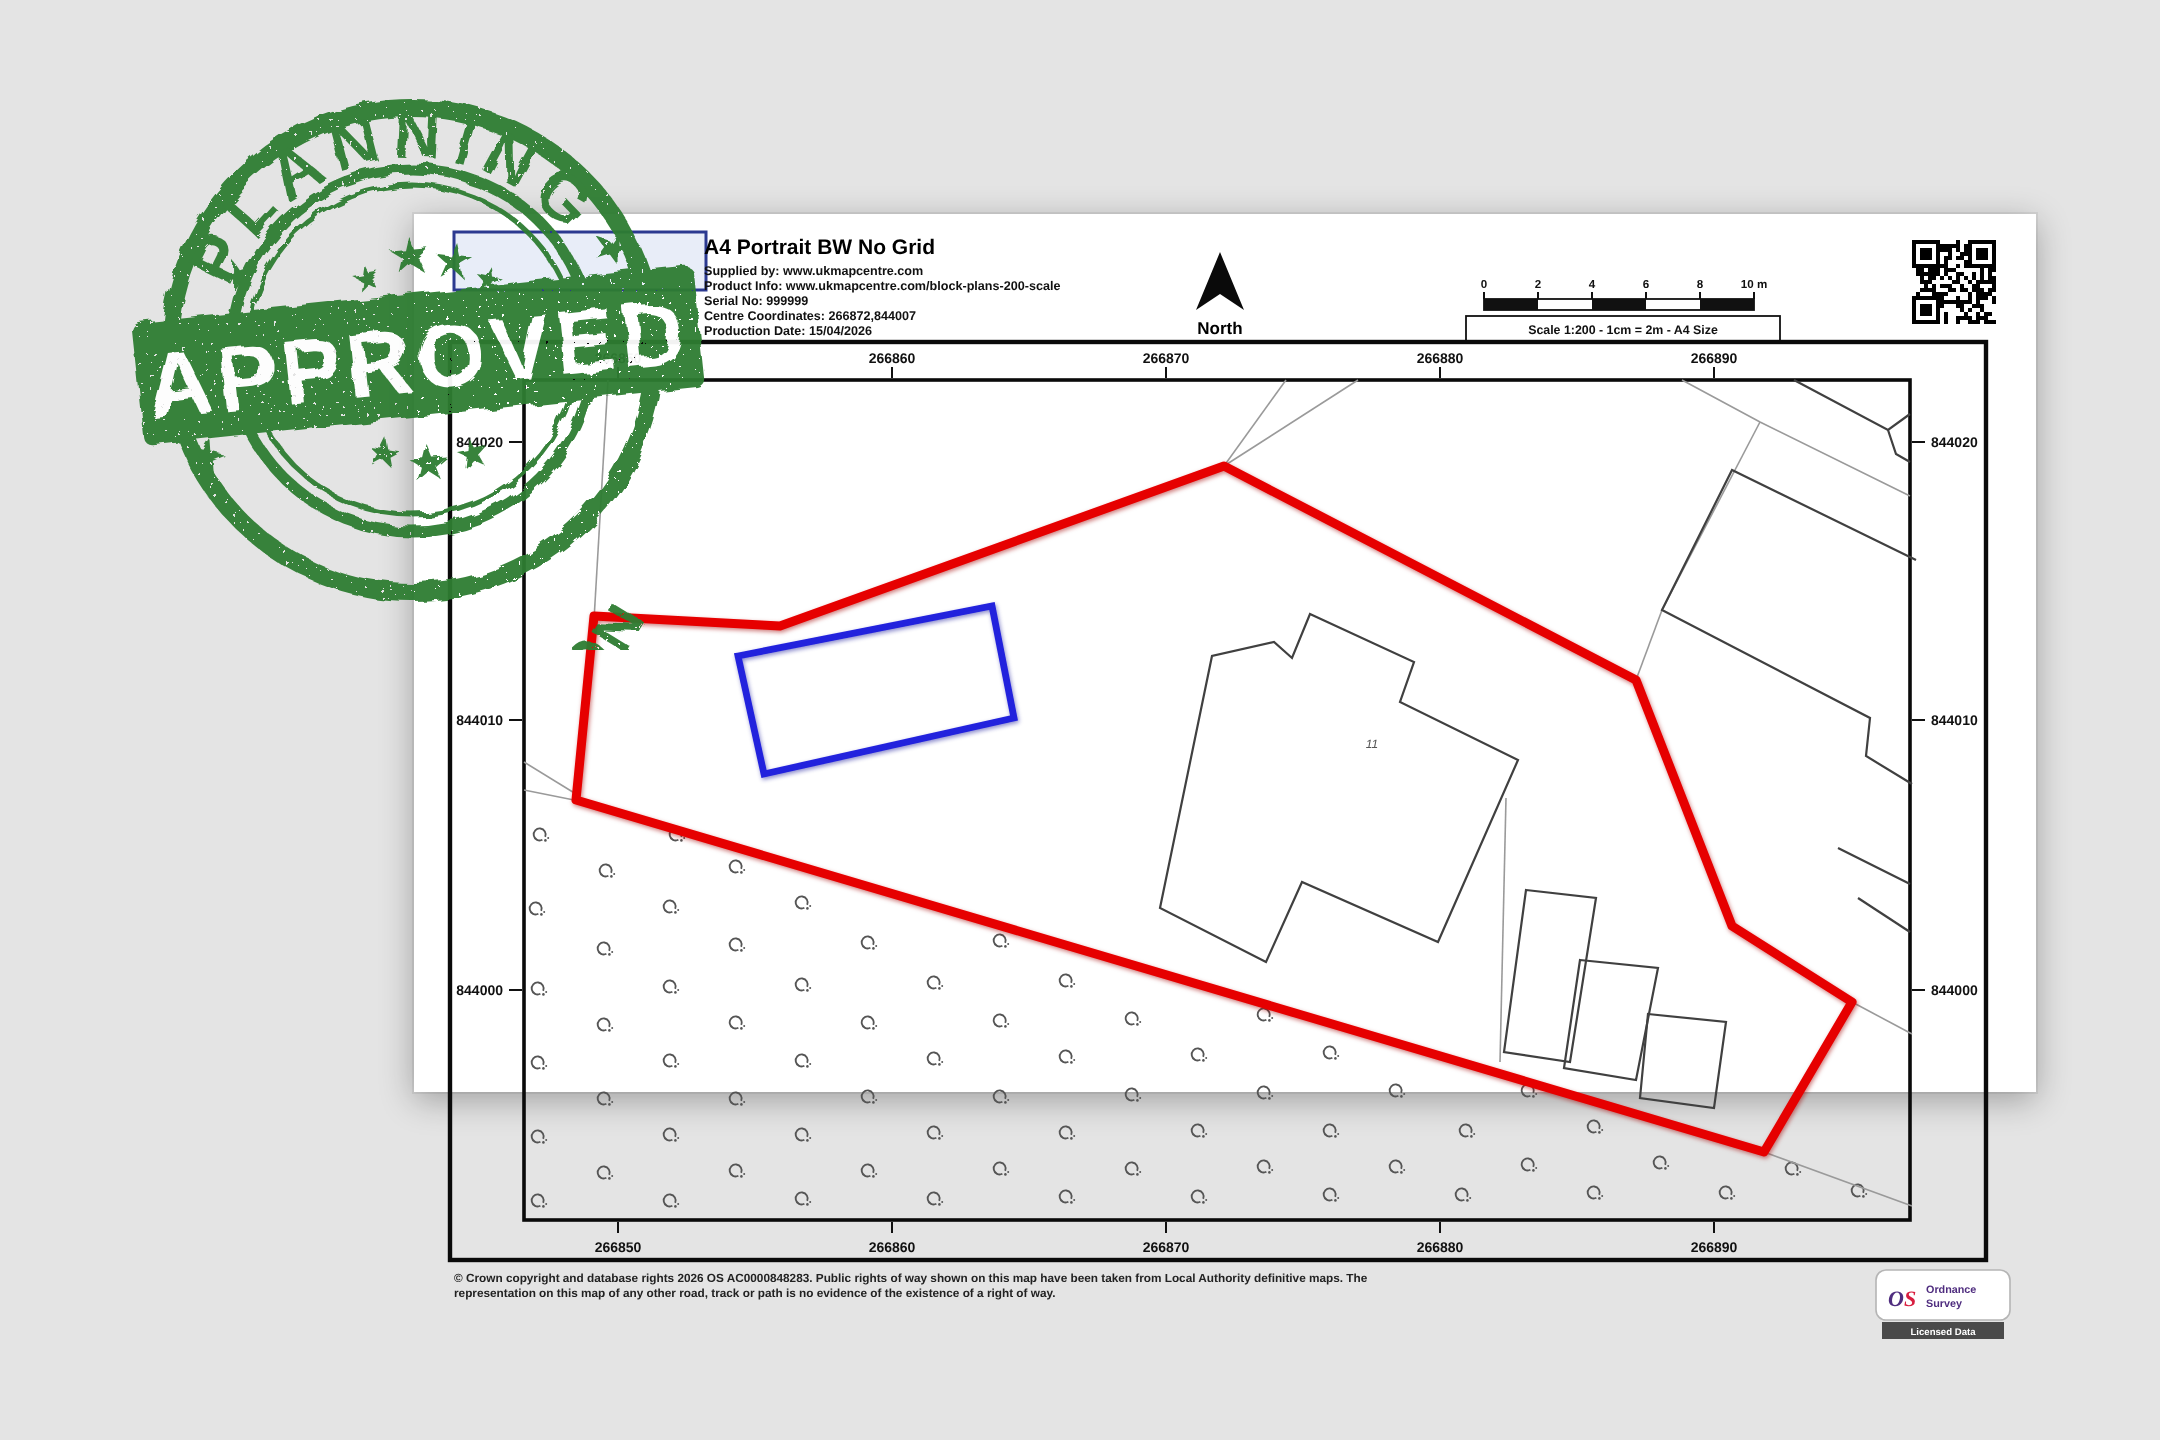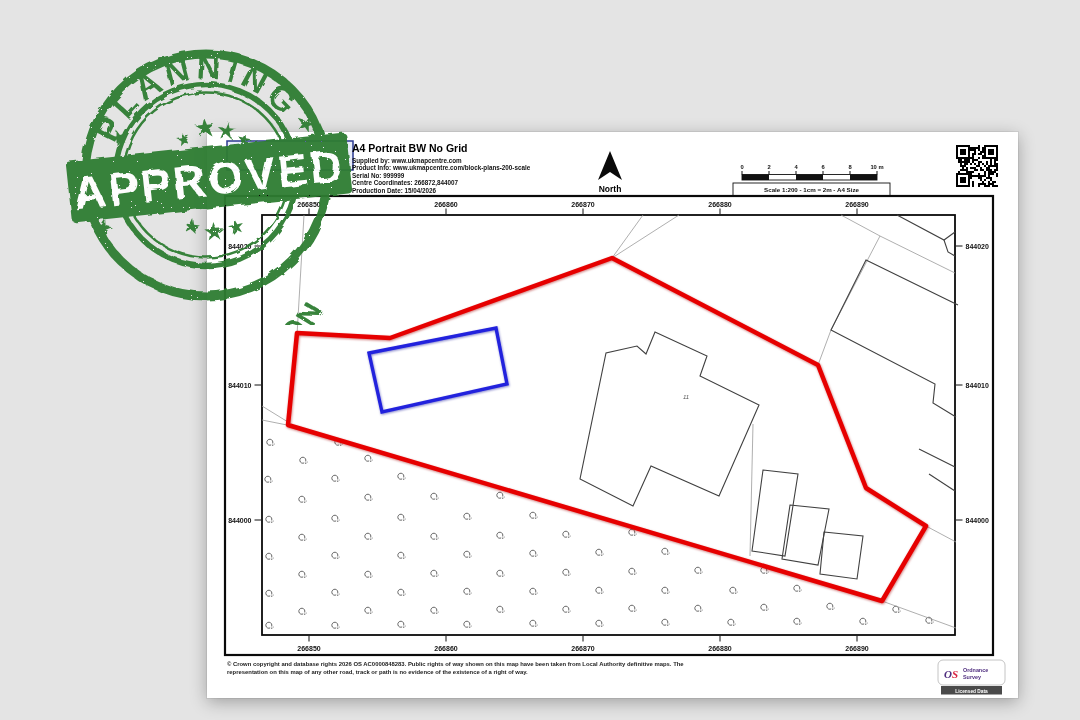--- a/index.html
+++ b/index.html
@@ -1,18 +1,18 @@
 <!DOCTYPE html>
 <html><head>
 <meta charset="utf-8">
 <style>
   html,body{margin:0;padding:0;background:#e4e4e4;}
   .scene{position:relative;width:1080px;height:720px;background:#e4e4e4;overflow:hidden;
          font-family:"Liberation Sans",sans-serif;}
-  .paper{position:absolute;left:207px;top:132px;width:811px;height:566px;background:#ffffff;
+  .paper{position:absolute;left:207px;top:107px;width:811px;height:439px;background:#ffffff;
          box-shadow:0 4px 16px rgba(0,0,0,.30),0 0 0 1px rgba(0,0,0,.06);}
   .paper svg{display:block;}
   .stamp{position:absolute;left:55px;top:5px;width:320px;height:320px;z-index:6;}
   
   .thin{stroke:#9a9a9a;stroke-width:.8;fill:none;}
   .bld{stroke:#404040;stroke-width:1.1;fill:none;}
   .red{stroke:#e60000;stroke-width:4.5;fill:none;stroke-linejoin:round;filter:url(#fred);}
   .blue{stroke:#2222dd;stroke-width:3.4;fill:none;filter:url(#fblue);}
   .frameO{stroke:#0a0a0a;stroke-width:2.2;fill:none;}
   .frameI{stroke:#0a0a0a;stroke-width:1.8;fill:none;}

